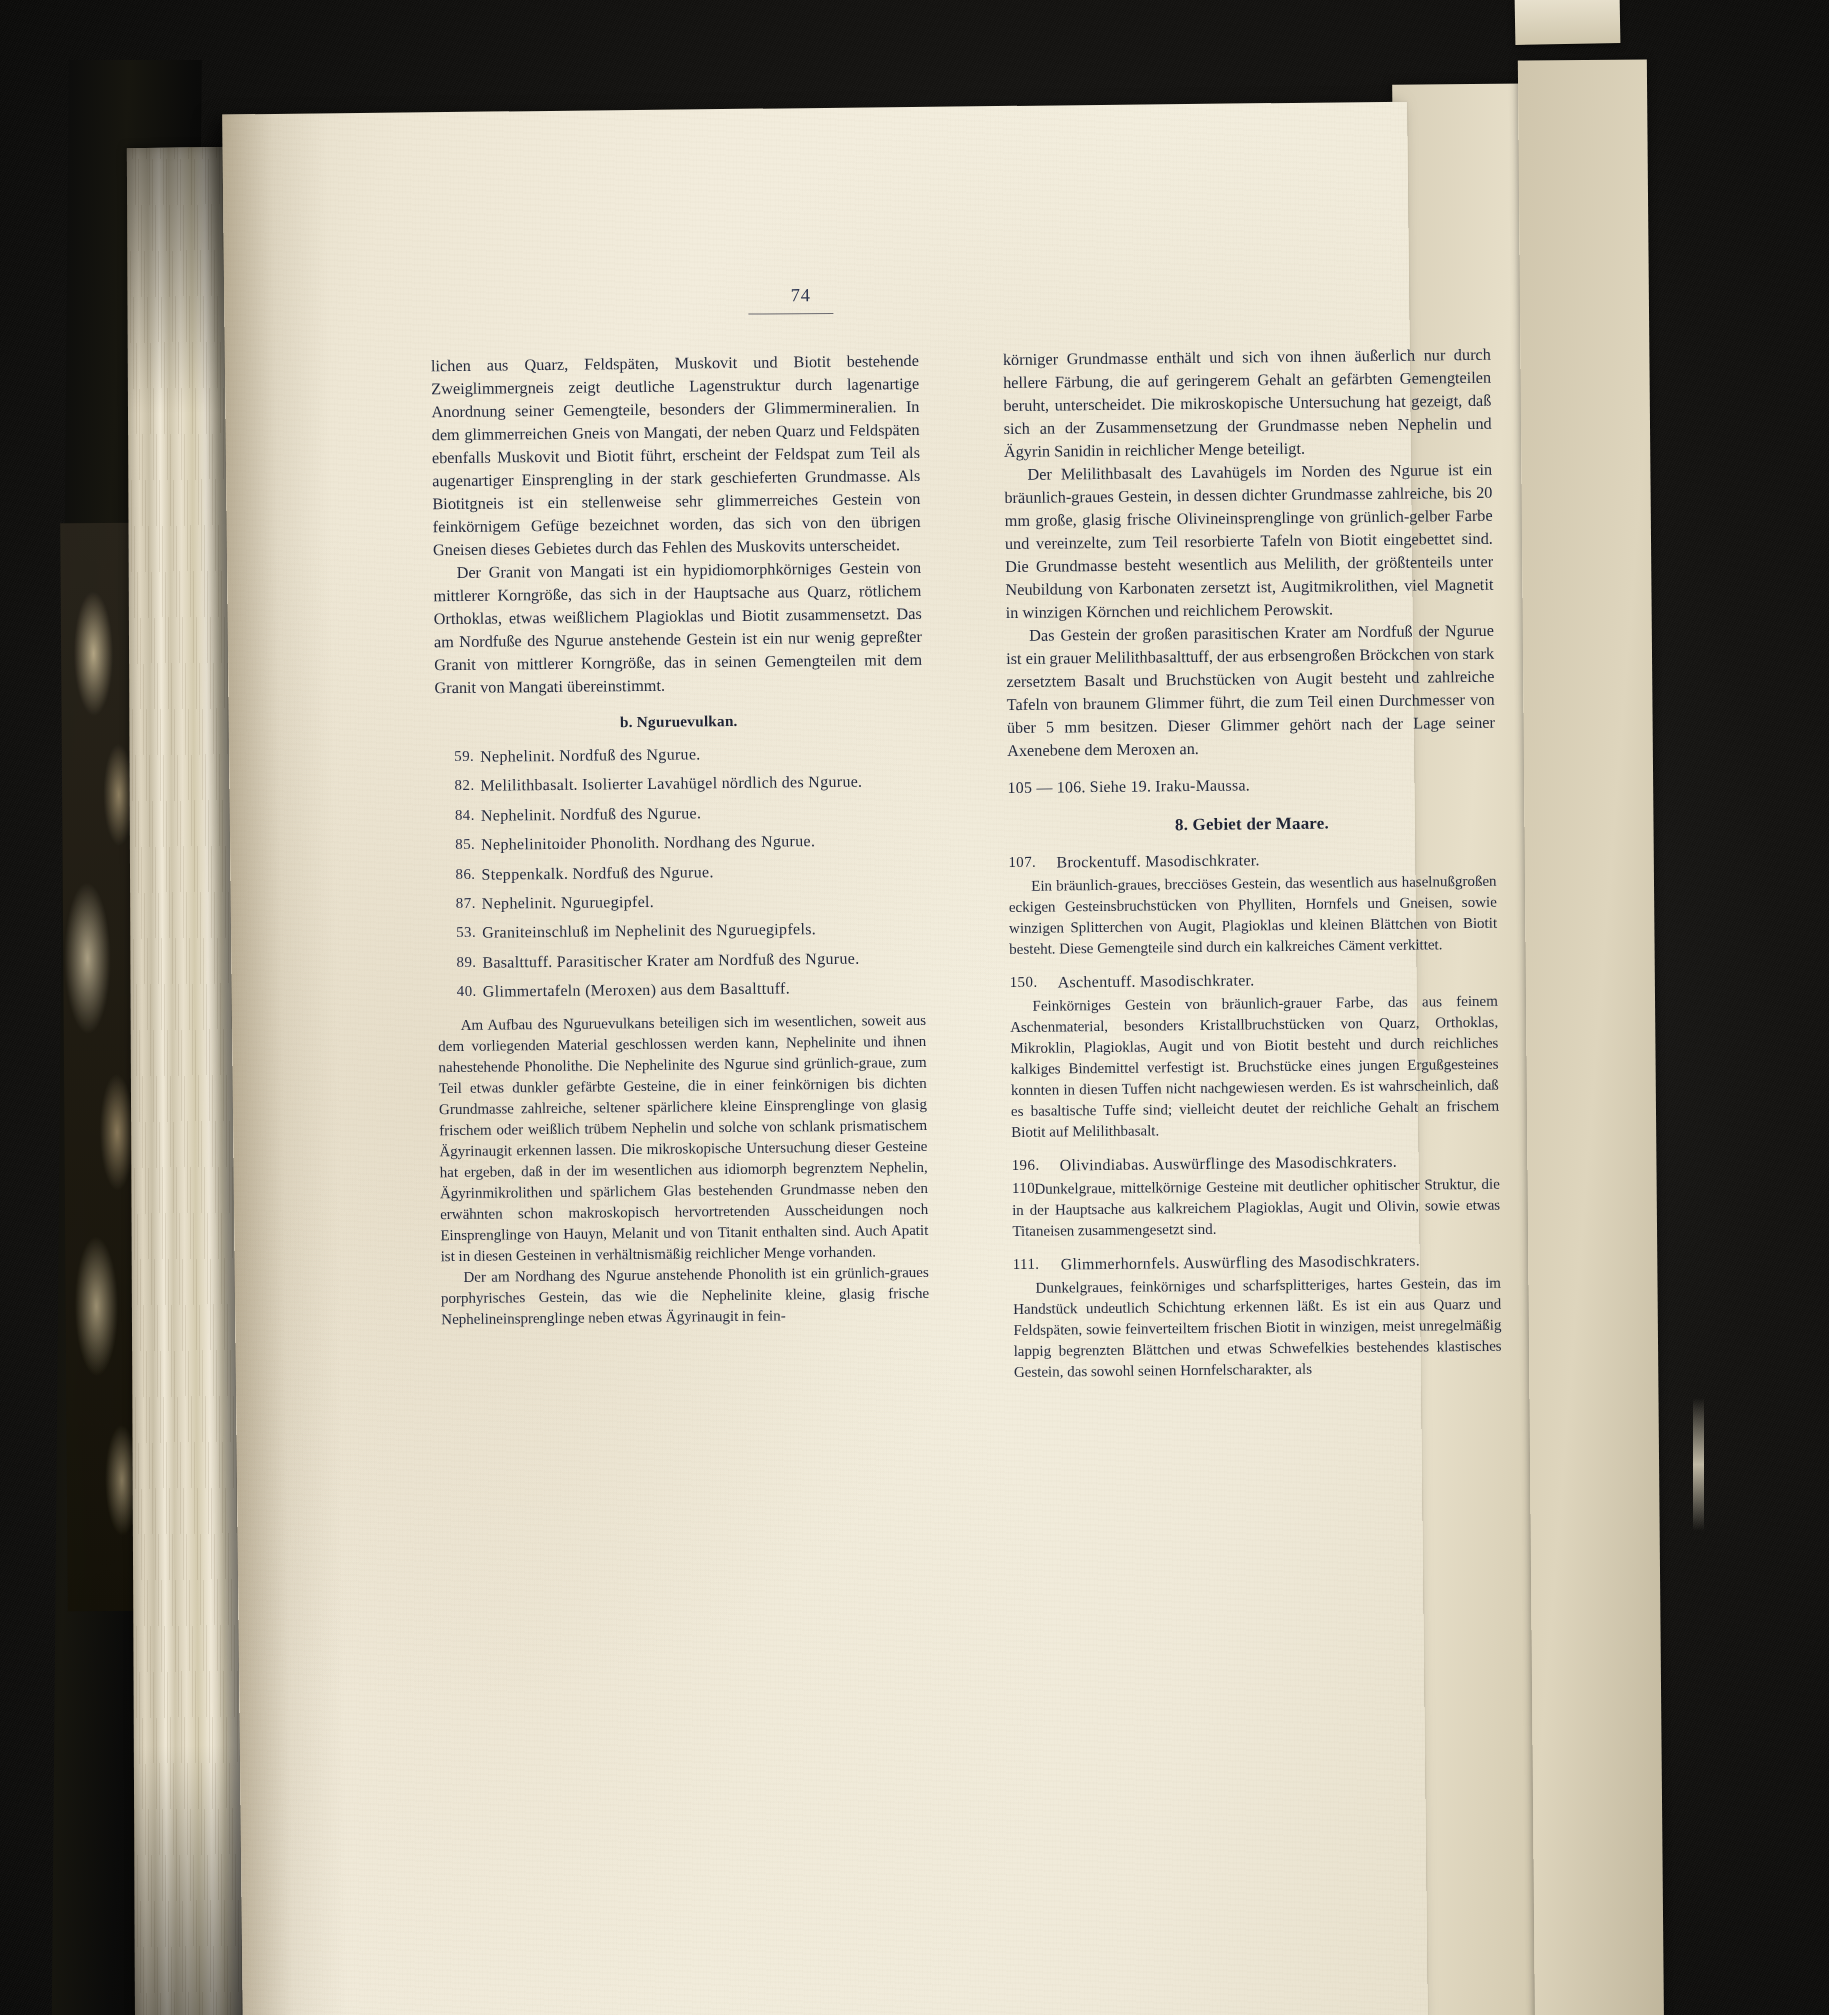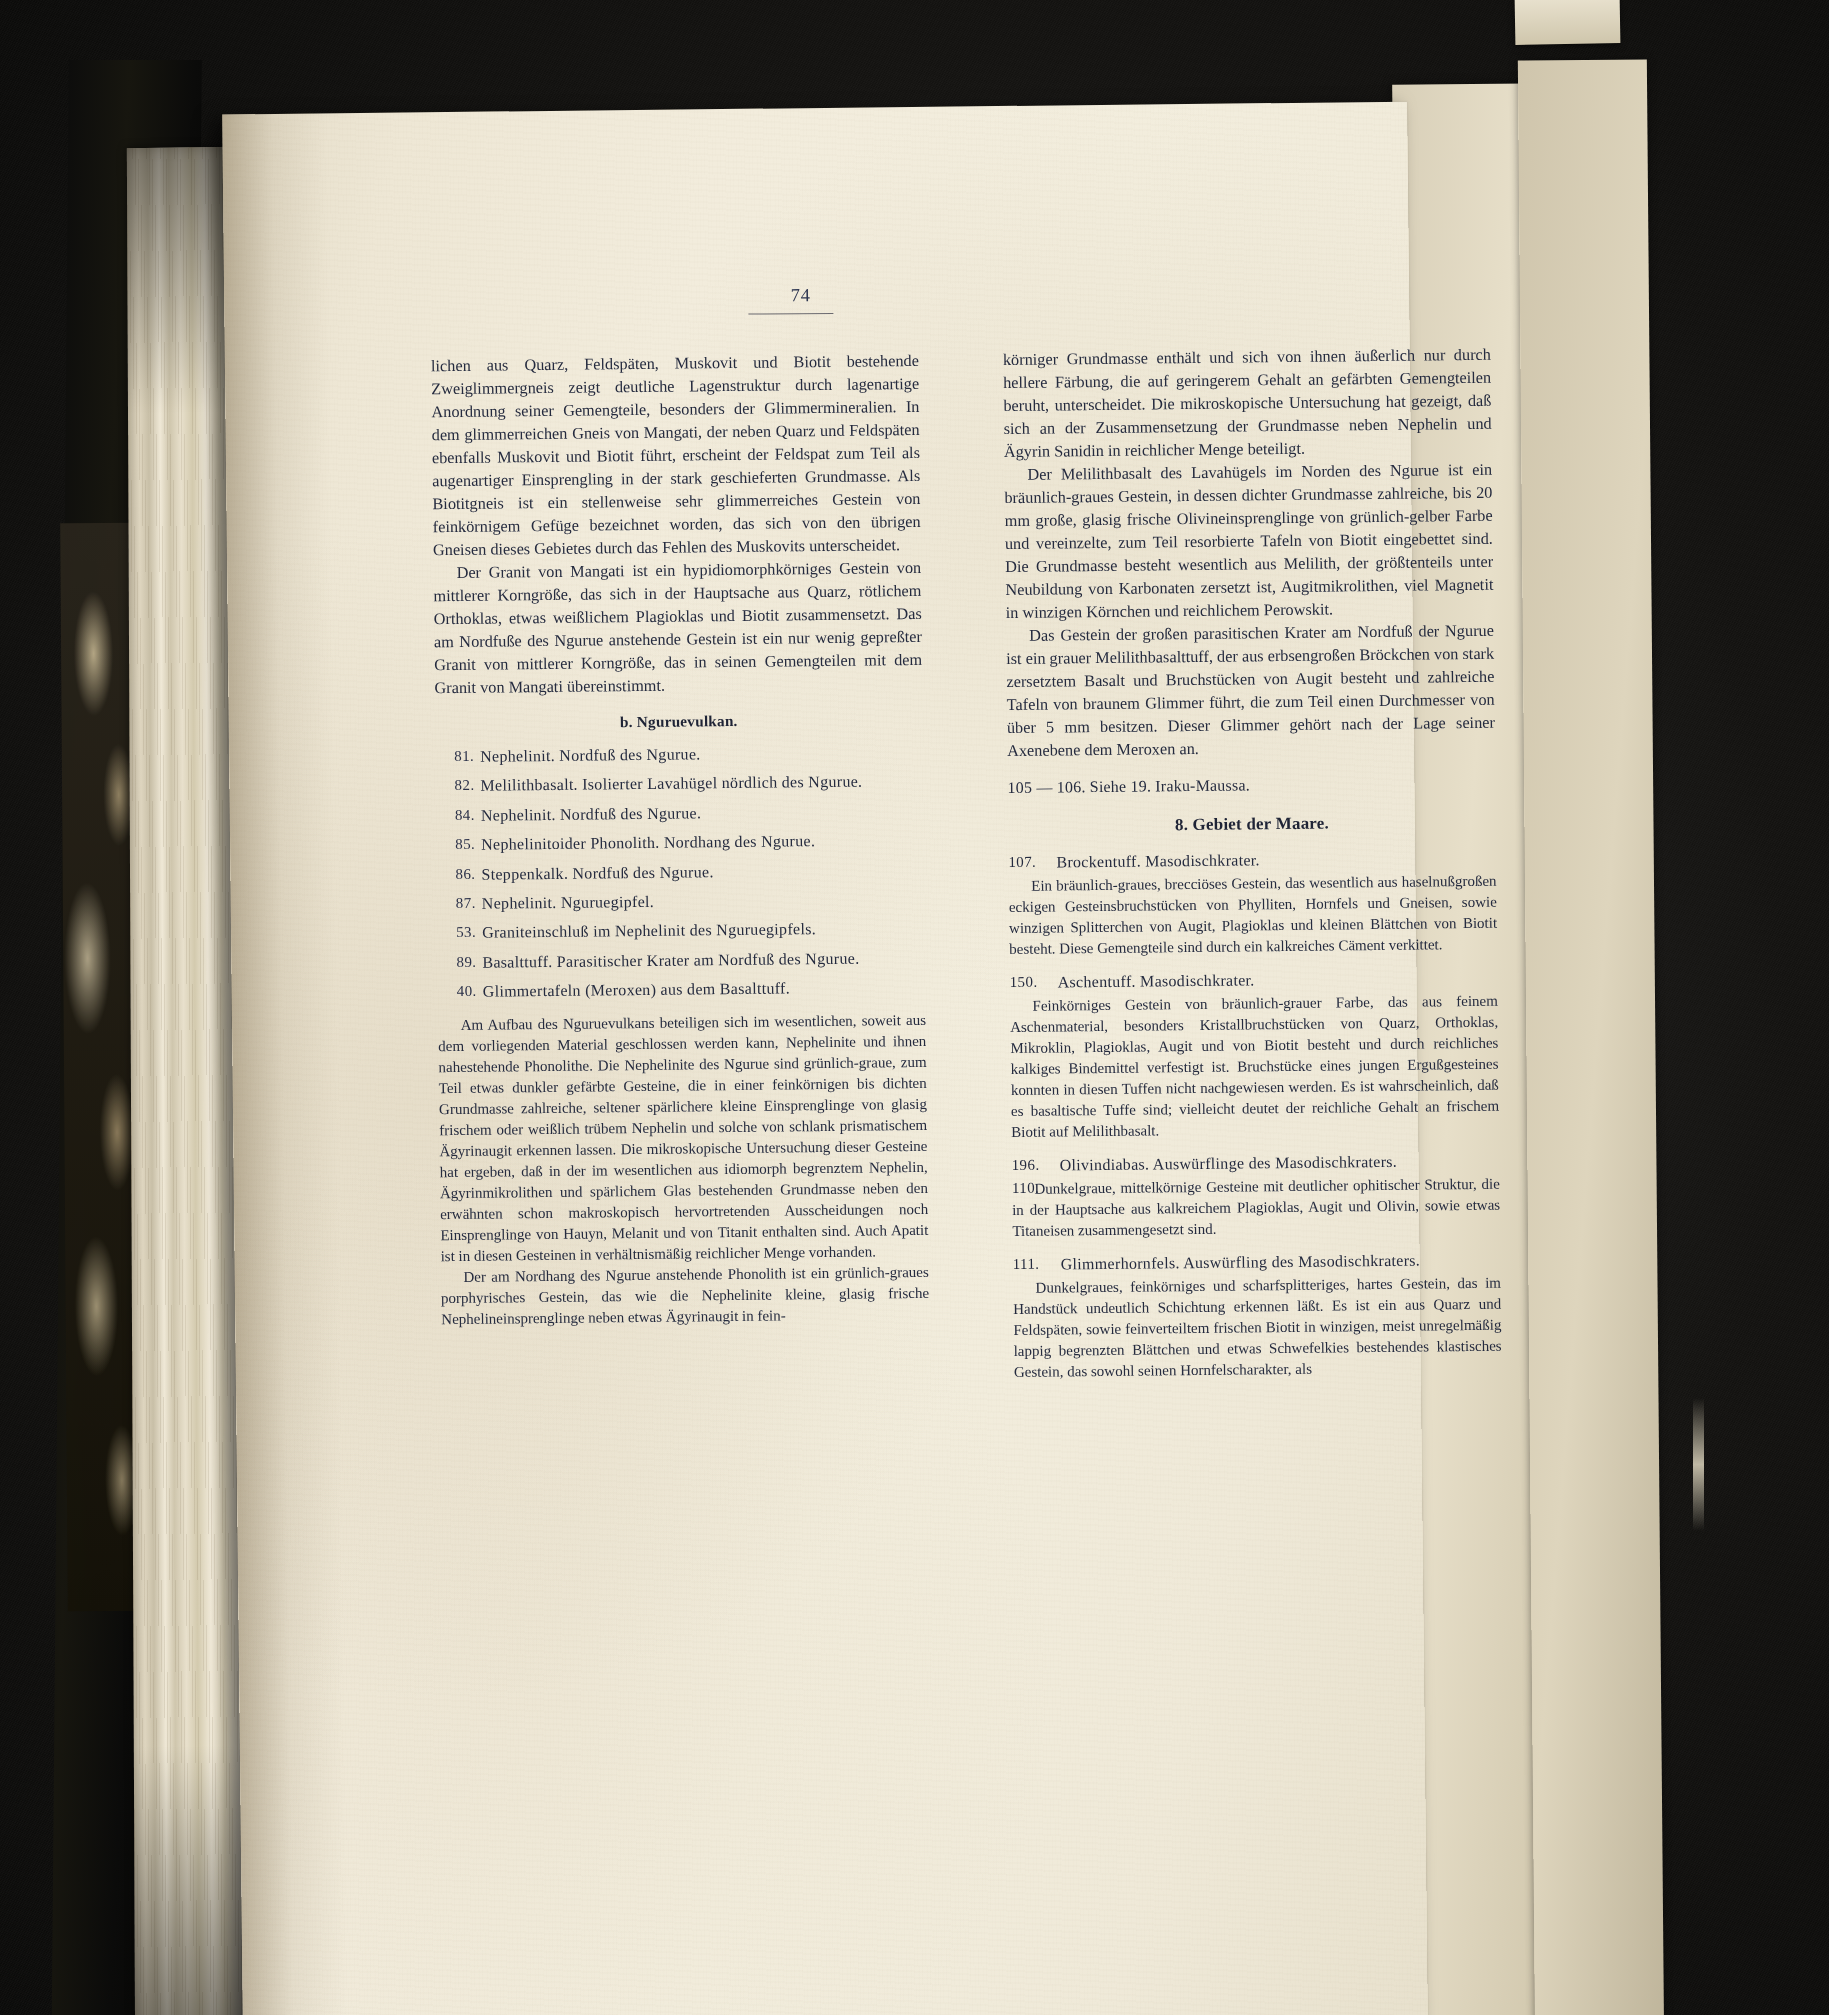--- a/index.html
+++ b/index.html
@@ -147,21 +147,21 @@
 
       <div class="col col-left">
 
         <p>lichen aus Quarz, Feldspäten, Muskovit und Biotit bestehende Zweiglimmergneis zeigt deutliche Lagenstruktur durch lagenartige Anordnung seiner Gemengteile, besonders der Glimmermineralien. In dem glimmerreichen Gneis von Mangati, der neben Quarz und Feldspäten ebenfalls Muskovit und Biotit führt, erscheint der Feldspat zum Teil als augenartiger Einsprengling in der stark geschieferten Grundmasse. Als Biotitgneis ist ein stellenweise sehr glimmerreiches Gestein von feinkörnigem Gefüge bezeichnet worden, das sich von den übrigen Gneisen dieses Gebietes durch das Fehlen des Muskovits unterscheidet.</p>
         <p class="ind">Der Granit von Mangati ist ein hypidiomorphkörniges Gestein von mittlerer Korngröße, das sich in der Hauptsache aus Quarz, rötlichem Orthoklas, etwas weißlichem Plagioklas und Biotit zusammensetzt. Das am Nordfuße des Ngurue anstehende Gestein ist ein nur wenig gepreßter Granit von mittlerer Korngröße, das in seinen Gemengteilen mit dem Granit von Mangati übereinstimmt.</p>
 
         <h3 class="sub">b. Nguruevulkan.</h3>
 
         <ul class="catalog">
           <li>
-            <span class="num">81.</span>
+            <span class="num">59.</span>
             <span class="ttl">Nephelinit.  Nordfuß des Ngurue.</span>
           </li>
           <li>
             <span class="num">82.</span>
             <span class="ttl">Melilithbasalt.  Isolierter Lavahügel nördlich des Ngurue.</span>
           </li>
           <li>
             <span class="num">84.</span>
             <span class="ttl">Nephelinit.  Nordfuß des Ngurue.</span>
           </li>

